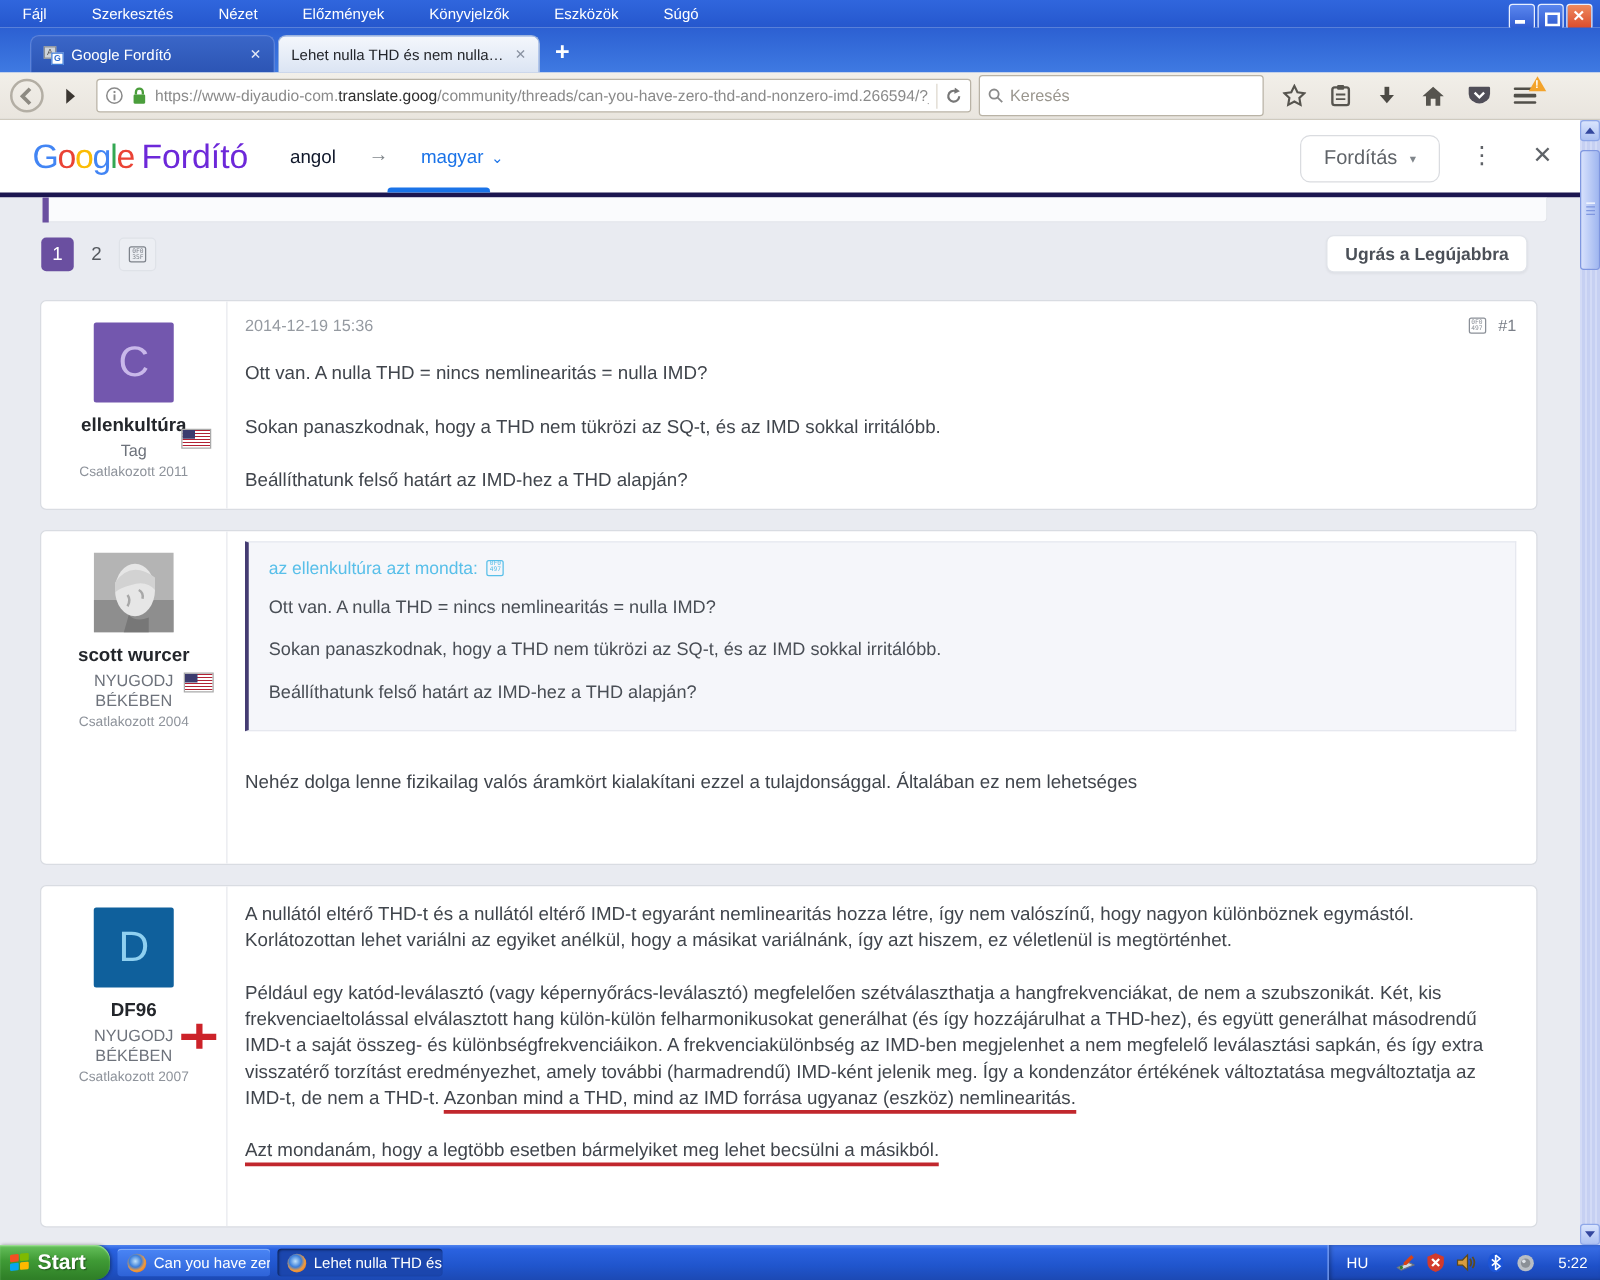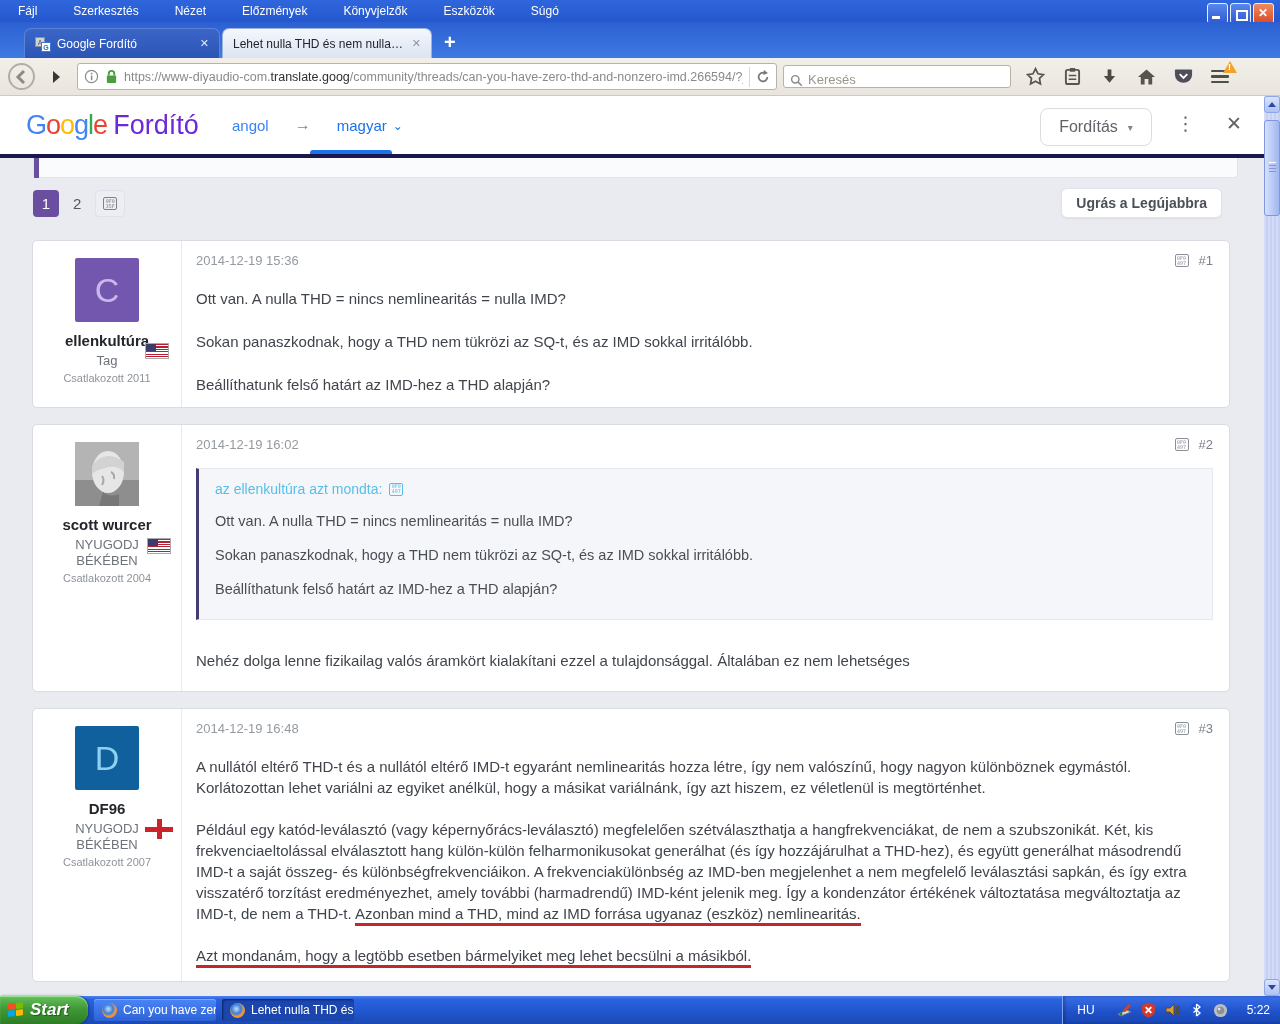--- a/index.html
+++ b/index.html
@@ -31,37 +31,37 @@
   
   .navbar{position:absolute;top:58px;left:0;width:1280px;height:38px;background:linear-gradient(180deg,#f2efe9,#e9e5de);border-bottom:1px solid #cfcabf;display:flex;align-items:center;padding:0 8px;gap:6px}
   .navarrow{width:30px;height:30px;display:flex;align-items:center;justify-content:center}
   .back{border:2px solid #b3aea4;border-radius:50%;width:27px;height:27px;color:#8d8a82}
   .fwd{color:#3a3631}
   .navarrow svg{display:block}
   .urlbar{flex:0 0 700px;height:27px;background:#fff;border:1px solid #b9b3a6;border-radius:3px;display:flex;align-items:center;padding:0 6px;gap:6px;overflow:hidden}
   .url-text{flex:1;font-size:12.5px;white-space:nowrap;overflow:hidden;color:#8a8a8a;font-family:"Liberation Sans",sans-serif}
   .url-text .dom{color:#2f2f2f}
   .reload{border-left:1px solid #ddd8cd;padding-left:6px;color:#777;height:20px;display:flex;align-items:center}
-  .searchbox{flex:0 0 228px;height:23px;background:#fff;border:1px solid #b9b3a6;border-radius:3px;display:flex;align-items:flex-end;padding:0 6px;gap:5px}
+  .searchbox{flex:0 0 228px;height:33px;background:#fff;border:1px solid #b9b3a6;border-radius:3px;display:flex;align-items:center;padding:0 6px;gap:5px}
   .searchbox input{border:none;outline:none;flex:1;font-size:13px;color:#444;font-family:"Liberation Sans",sans-serif;background:transparent}
   .searchbox input::placeholder{color:#9a968e}
   .tb-icons{display:flex;align-items:center;gap:17px;margin-left:8px}
   .tb-ic{width:20px;height:20px;display:flex;align-items:center;justify-content:center;position:relative}
   .hamb{display:flex;flex-direction:column;gap:3px}
   .hamb i{display:block;width:18px;height:2.5px;background:#514f49;border-radius:1px}
   .warn{position:absolute;right:-7px;top:-6px;width:0;height:0;border-left:7px solid transparent;border-right:7px solid transparent;border-bottom:12px solid #f3a32b}
   .warn::after{content:"!";position:absolute;left:-2px;top:1px;font-size:9px;font-weight:bold;color:#fff}
 
   
   .gheader{position:absolute;top:96px;left:0;width:1280px;height:62px;background:#fff;border-bottom:4px solid #1c1650}
   .glogo{position:absolute;left:26px;top:14px;font-size:27px;letter-spacing:-1px}
   .glogo .w2{color:#6d28d9;margin-left:6px;letter-spacing:0}
   .g1,.g4{color:#4285f4}.g2,.g6{color:#ea4335}.g3{color:#fbbc05}.g5{color:#34a853}
   .langbar{position:absolute;left:232px;top:20px;display:flex;align-items:center;gap:26px;font-size:15px}
-  .lang-src{color:#3b82f6}
+  .lang-src{color:#0f172a}
   .lang-arrow{color:#80868b;font-size:16px}
   .lang-tgt{color:#1a73e8;display:flex;align-items:center;gap:6px}
   .lang-tgt .chev{font-size:12px;margin-top:2px}
   .lang-underline{position:absolute;left:310px;top:54px;width:82px;height:4px;background:#1a73e8;border-radius:3px 3px 0 0}
   .gbtn{position:absolute;left:1040px;top:12px;width:112px;height:38px;border:1px solid #dadce0;border-radius:8px;background:#fff;display:flex;align-items:center;justify-content:center;gap:10px;font-size:16px;color:#5f6368;cursor:pointer}
   .gbtn .caret{font-size:10px;color:#80868b}
   .gmore{position:absolute;left:1176px;top:16px;font-size:19px;color:#5f6368;cursor:pointer}
   .gclose{position:absolute;left:1226px;top:16px;font-size:19px;color:#5f6368;cursor:pointer}
 
   
@@ -111,21 +111,21 @@
   .sbtn{position:absolute;left:0;width:16px;height:17px;background:linear-gradient(180deg,#d9e4fd,#aec2f3);border:1px solid #8ea7e8;border-radius:3px;display:flex;align-items:center;justify-content:center}
   .sbtn.up{top:0}.sbtn.down{bottom:0}
   .arr{width:0;height:0;border-left:4px solid transparent;border-right:4px solid transparent}
   .arr.u{border-bottom:5px solid #33479e}.arr.d{border-top:5px solid #33479e}
   .sthumb{position:absolute;left:0;top:24px;width:16px;height:96px;background:linear-gradient(90deg,#d7e1fc,#9fb6f0);border:1px solid #7f97e0;border-radius:3px}
   .sthumb::after{content:"";position:absolute;left:4px;top:44px;width:7px;height:1px;background:#7f97e0;box-shadow:0 3px 0 #7f97e0,0 6px 0 #7f97e0, -0px -3px 0 #fff}
 
   
   .taskbar{position:absolute;top:996px;left:0;width:1280px;height:28px;background:linear-gradient(180deg,#4f83f0 0%,#2a62e0 12%,#2055cc 60%,#1c49b4 100%);display:flex;align-items:center}
   .startbtn{width:88px;height:28px;border-radius:0 12px 12px 0;background:linear-gradient(180deg,#66c15c 0%,#3f9a35 45%,#2e7d26 100%);display:flex;align-items:center;gap:6px;padding-left:8px;box-shadow:inset 0 1px 1px #9ee296,1px 0 3px rgba(0,0,0,.4);cursor:pointer}
-  .startbtn .label{color:#fff;font-weight:bold;font-style:italic;font-size:17px;text-shadow:1px 1px 1px rgba(0,0,0,.4)}
+  .startbtn .label{color:#fff;font-weight:bold;font-size:17px;text-shadow:1px 1px 1px rgba(0,0,0,.4)}
   .winflag{width:16px;height:15px;display:grid;grid-template-columns:7px 7px;grid-template-rows:6px 6px;gap:1px;transform:skewY(-6deg)}
   .winflag i{border-radius:1px}
   .winflag .r{background:#f25022}.winflag .g{background:#7fba00}.winflag .b{background:#05a6f0}.winflag .y{background:#ffb900}
   .taskbtn{height:22px;margin-left:6px;border-radius:3px;display:flex;align-items:center;gap:6px;padding:0 8px;font-size:12px;color:#fff;cursor:pointer;white-space:nowrap;overflow:hidden}
   .taskbtn.normal{width:122px;background:linear-gradient(180deg,#4a85f5,#2e63d8);box-shadow:inset 0 1px 0 #7faaf8}
   .taskbtn.pressed{width:132px;background:#1b46ae;box-shadow:inset 1px 1px 2px rgba(0,0,0,.5)}
   .fficon{width:15px;height:15px;border-radius:50%;background:radial-gradient(circle at 42% 40%,#bfe1fa 0%,#3a7edb 38%,#f09a3c 60%,#d4611a 100%);flex:0 0 15px}
   .tbspacer{flex:1}
   .tray{height:28px;display:flex;align-items:center;gap:8px;padding:0 10px 0 14px;background:linear-gradient(180deg,#3a6fe8 0%,#1e50c8 60%,#1a45b0 100%);border-left:1px solid #7fa2f2;box-shadow:inset 2px 0 3px rgba(0,0,0,.25)}
   .tray-lang{color:#fff;font-size:12px;margin-right:14px}
@@ -317,30 +317,20 @@
           <path d="M27 34 q3 4 0 9 M36 30 q4 2 3 7" stroke="#a8a8a8" stroke-width="2" fill="none"></path>
           <path d="M28 50 Q34 56 44 52 L44 64 L24 64 Z" fill="#777"></path>
         </svg>
       </div>
       <div class="uname">scott wurcer</div>
       <div class="utitle"><span>NYUGODJ</span><br><span>BÉKÉBEN</span></div>
       <div class="ujoined">Csatlakozott 2004</div>
       <span class="flag-us f2"></span>
     </div>
     <div class="ccol">
-      <div class="phead">
-        <span>2014-12-19 16:02</span>
-        <span class="hr">
-          <span class="tofu">
-              <span>0F0</span>
-              <span>497</span>
-            </span>
-          <span class="pnum">#2</span>
-        </span>
-      </div>
       <div class="quote">
         <div class="qattr">
           <span>az ellenkultúra azt mondta:</span>
           <span class="tofu">
               <span>0F0</span>
               <span>497</span>
             </span>
         </div>
         <p>Ott van. A nulla THD = nincs nemlinearitás = nulla IMD?</p>
         <p>Sokan panaszkodnak, hogy a THD nem tükrözi az SQ-t, és az IMD sokkal irritálóbb.</p>
@@ -352,30 +342,20 @@
 
   <div class="post p3">
     <div class="ucol">
       <div class="avatar av-blue">D</div>
       <div class="uname">DF96</div>
       <div class="utitle"><span>NYUGODJ</span><br><span>BÉKÉBEN</span></div>
       <div class="ujoined">Csatlakozott 2007</div>
       <span class="flag-eng"></span>
     </div>
     <div class="ccol">
-      <div class="phead">
-        <span>2014-12-19 16:48</span>
-        <span class="hr">
-          <span class="tofu">
-              <span>0F0</span>
-              <span>497</span>
-            </span>
-          <span class="pnum">#3</span>
-        </span>
-      </div>
       <div class="ptext">
         <p class="mb22">A nullától eltérő THD-t és a nullától eltérő IMD-t egyaránt nemlinearitás hozza létre, így nem valószínű, hogy nagyon különböznek egymástól. Korlátozottan lehet variálni az egyiket anélkül, hogy a másikat variálnánk, így azt hiszem, ez véletlenül is megtörténhet.</p>
         <p class="mb22"><span>Például egy katód-leválasztó (vagy képernyőrács-leválasztó) megfelelően szétválaszthatja a hangfrekvenciákat, de nem a szubszonikát. Két, kis frekvenciaeltolással elválasztott hang külön-külön felharmonikusokat generálhat (és így hozzájárulhat a THD-hez), és együtt generálhat másodrendű IMD-t a saját összeg- és különbségfrekvenciáikon. A frekvenciakülönbség az IMD-ben megjelenhet a nem megfelelő leválasztási sapkán, és így extra visszatérő torzítást eredményezhet, amely további (harmadrendű) IMD-ként jelenik meg. Így a kondenzátor értékének változtatása megváltoztatja az IMD-t, de nem a THD-t. </span><span class="redline">Azonban mind a THD, mind az IMD forrása ugyanaz (eszköz) nemlinearitás.</span></p>
         <p><span class="redline">Azt mondanám, hogy a legtöbb esetben bármelyiket meg lehet becsülni a másikból.</span></p>
       </div>
     </div>
   </div>
 </div>
 
 <div class="sbar">

